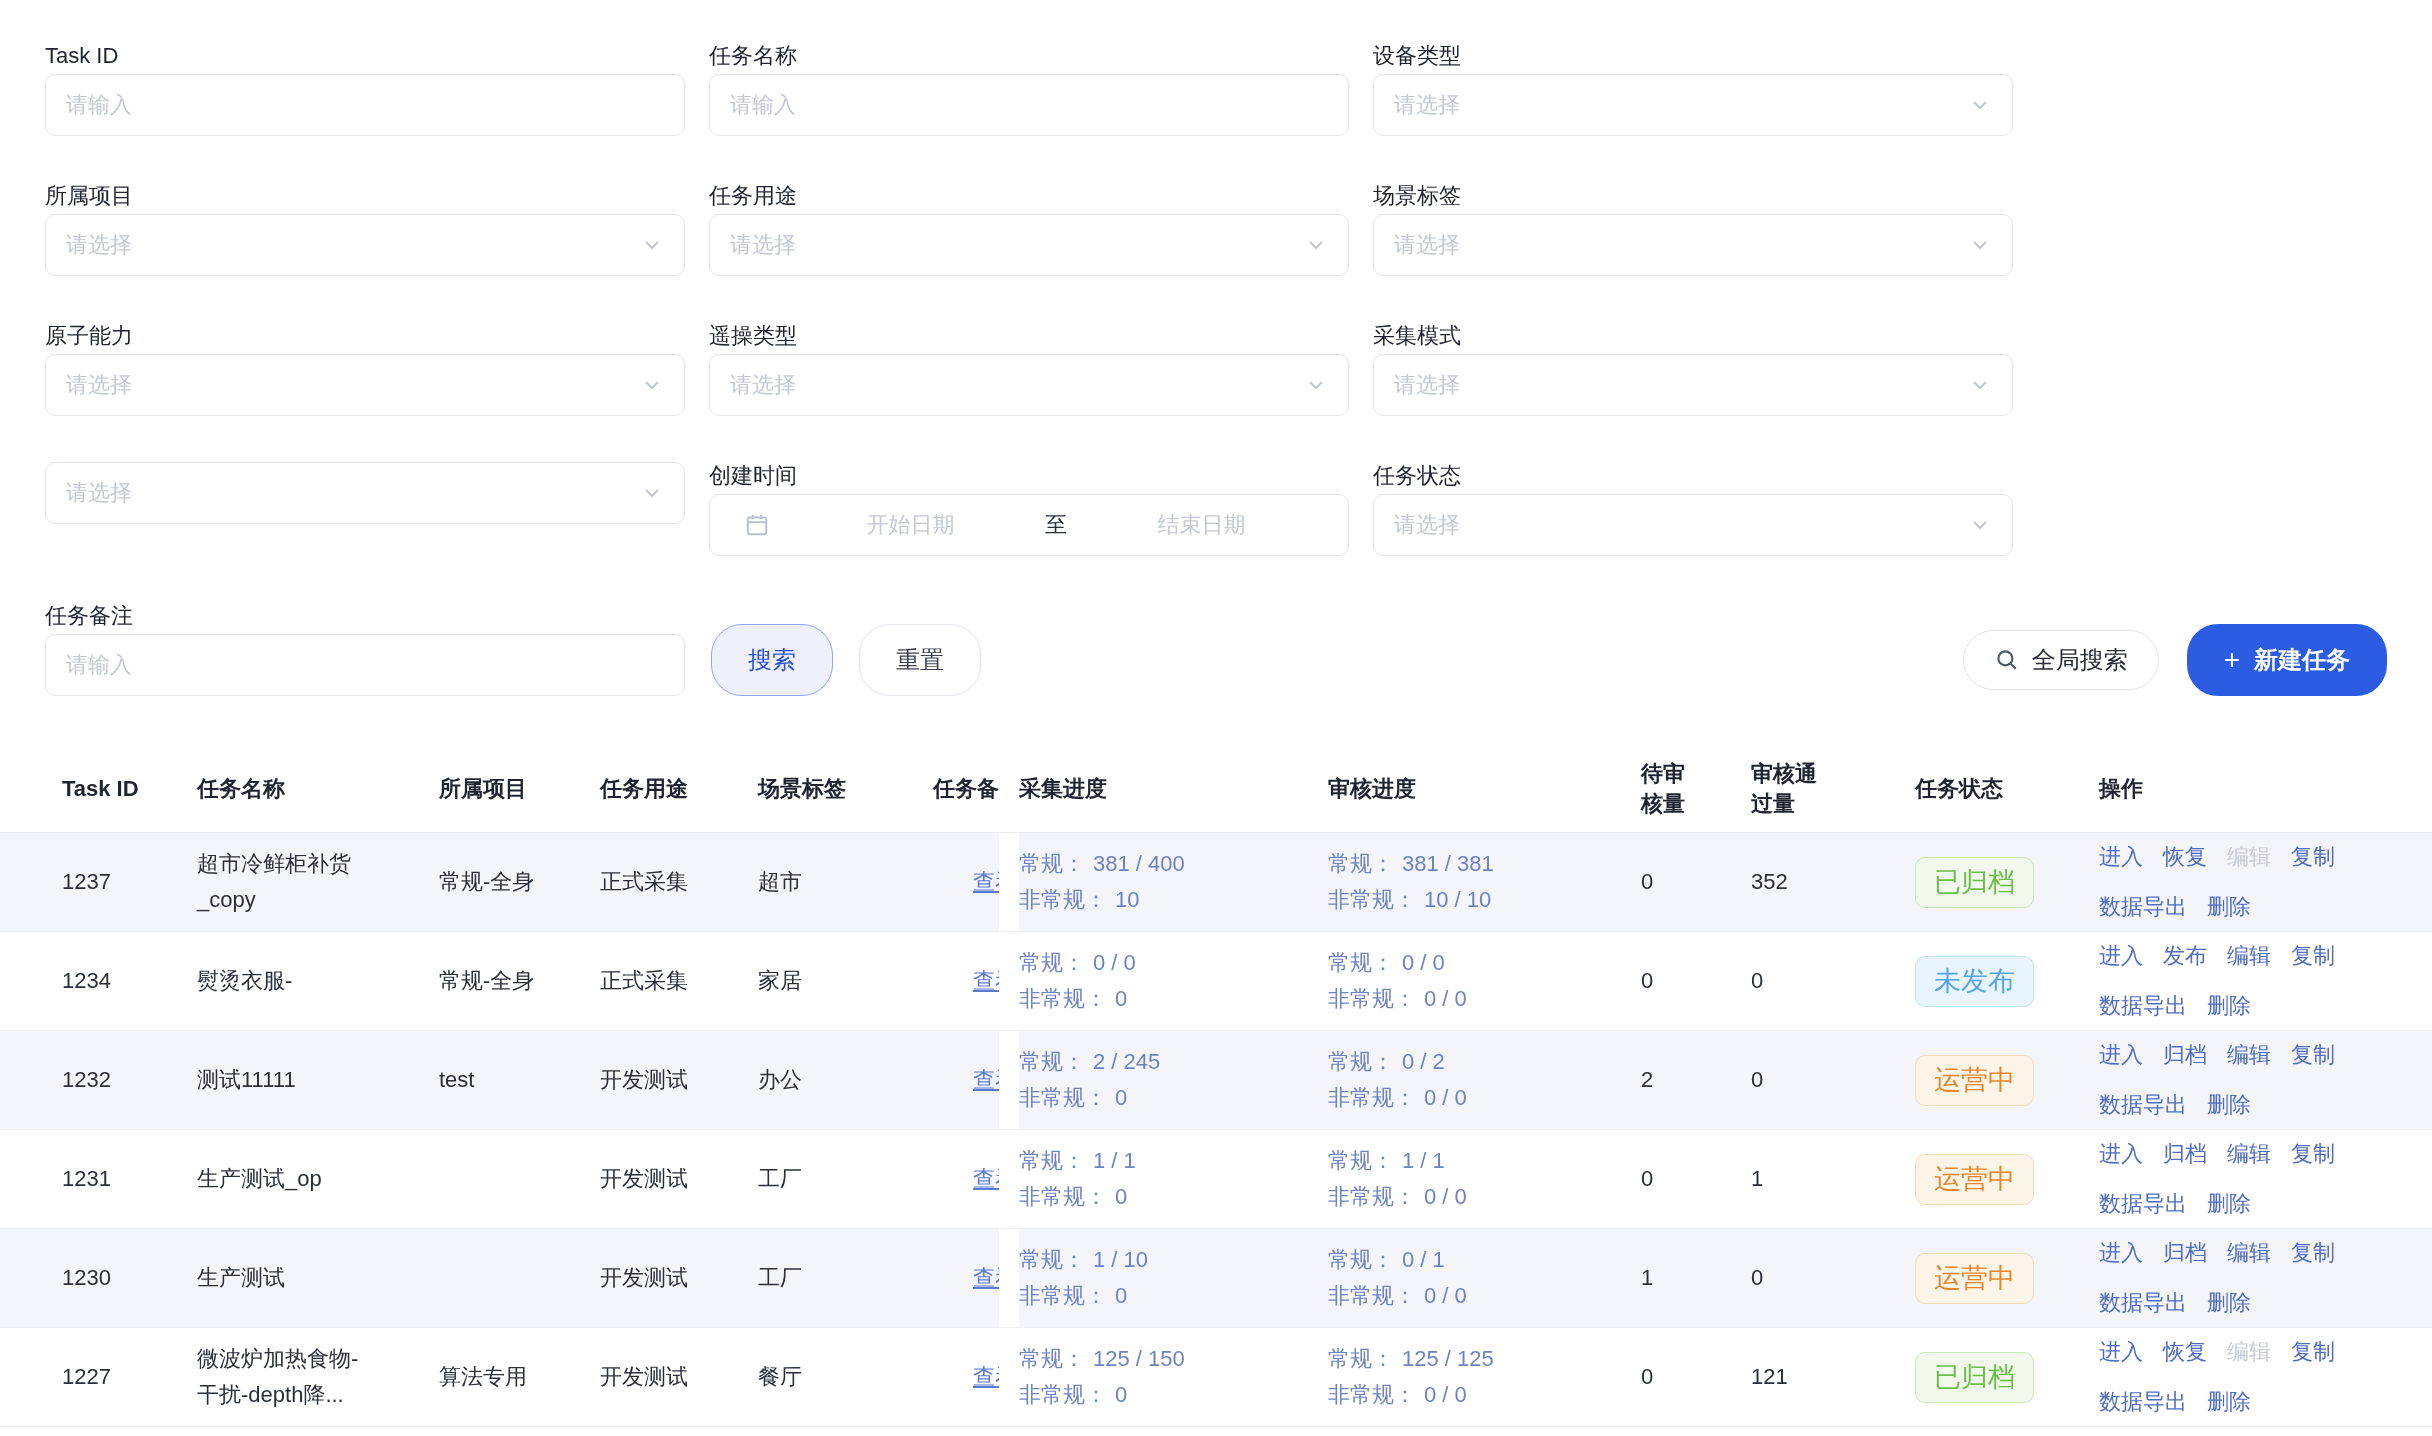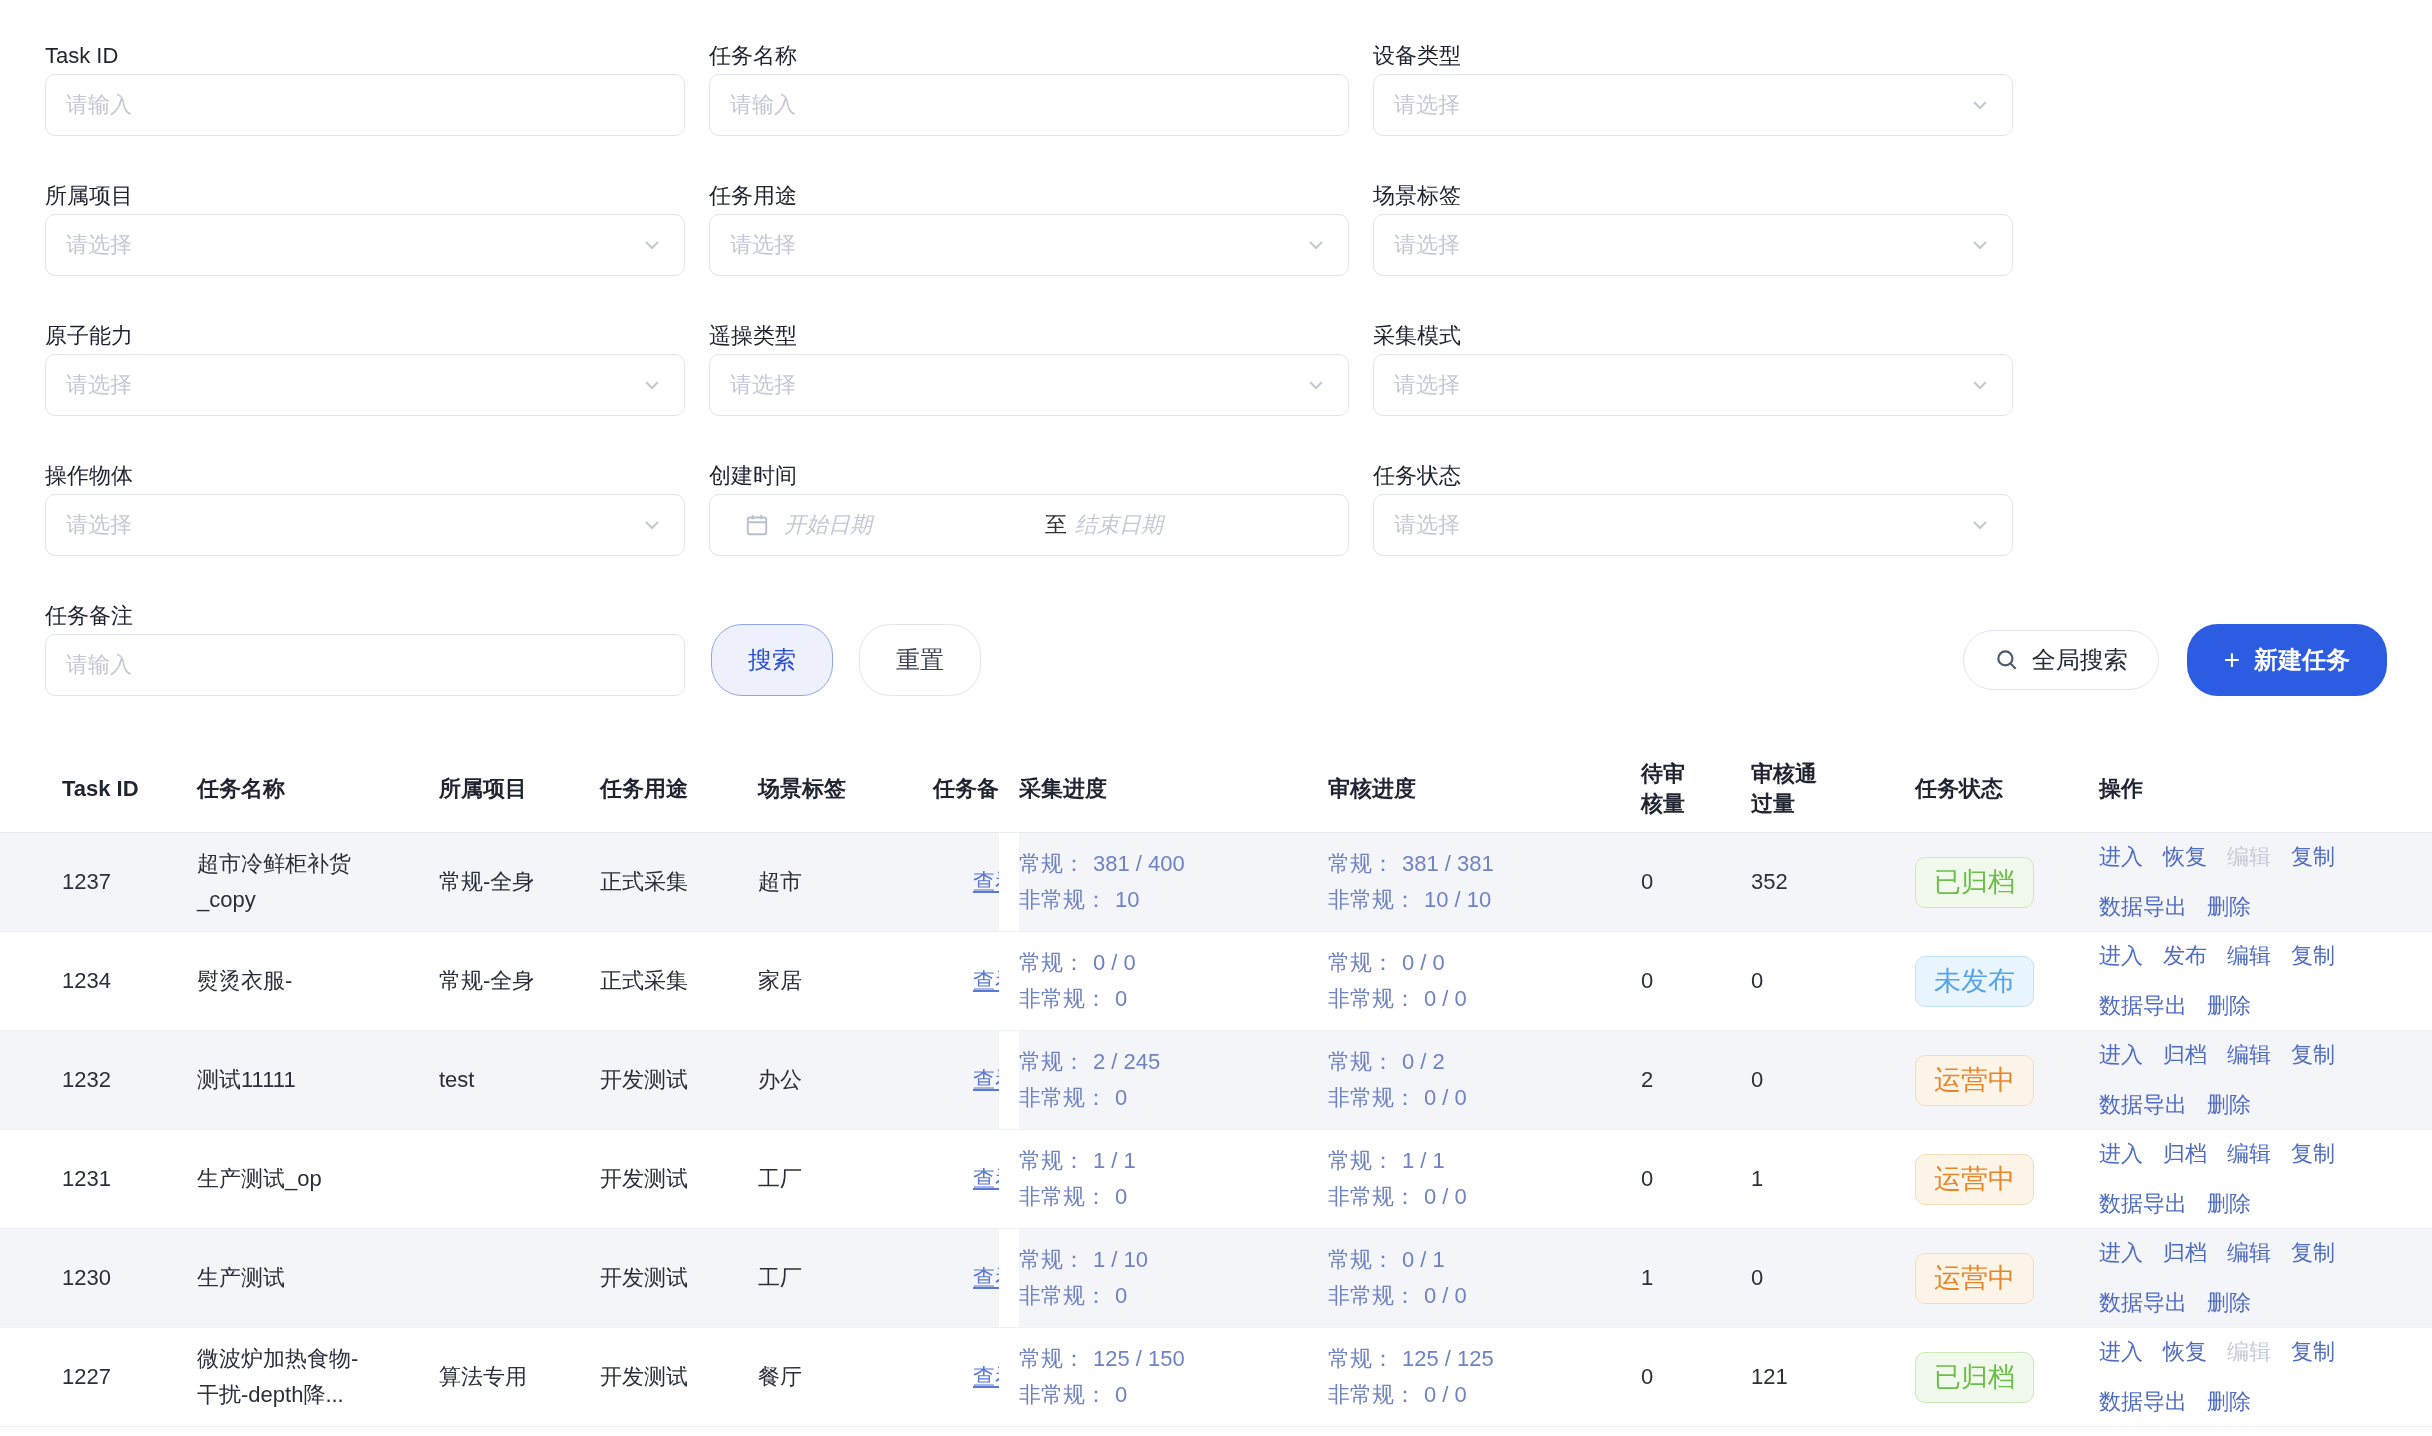--- a/index.html
+++ b/index.html
@@ -11,21 +11,21 @@
   .fgrid{display:grid;grid-template-columns:640px 640px 640px;column-gap:24px;row-gap:46px;}
   .field{width:640px;}
   .flabel{display:block;font-size:22px;line-height:28px;color:#1e232e;margin-bottom:4px;}
   .ibox{box-sizing:border-box;width:640px;height:62px;border:1.5px solid #e3e5eb;border-radius:10px;background:#fff;display:flex;align-items:center;padding:4px 20px;}
   input.ibox{font-size:22px;color:#2a2f3a;outline:none;}
   input.ibox::placeholder{color:#c3c8d4;}
   .ph{font-size:22px;color:#c3c8d4;flex:1;text-align:left;}
   .chev{width:24px;height:24px;flex:0 0 auto;}
   .sep{font-size:22px;color:#2a2f3a;margin:0 8px;}
   .cal{width:26px;height:26px;margin:0 14px 0 14px;flex:0 0 auto;}
-  .daterange .ph{text-align:left;font-style:italic;}
+  .daterange .ph{text-align:center;}
 
   .form-bottom{display:flex;align-items:flex-end;margin-top:46px;}
   .btn{box-sizing:border-box;height:72px;border-radius:31px;font-size:24px;display:inline-flex;align-items:center;justify-content:center;cursor:pointer;border:1.5px solid transparent;}
   .btn-search{margin-left:26px;padding:0 36px;background:#eef1fc;border-color:#93a5ea;color:#2b4fd8;}
   .btn-reset{margin-left:26px;padding:0 36px;background:#fff;border-color:#e2e4ef;color:#3d4354;}
   .right-btns{margin-left:auto;display:flex;align-items:center;gap:28px;}
   .btn-global{height:60px;border-radius:30px;padding:0 30px;background:#fff;border-color:#e2e4ef;color:#272b35;gap:12px;}
   .btn-global svg{width:26px;height:26px;}
   .btn-create{padding:0 36px;background:#2b5ce2;color:#fff;font-weight:600;}
   .plus{font-size:28px;font-weight:400;margin-right:14px;line-height:1;}
@@ -140,21 +140,20 @@
         <label class="flabel">采集模式</label>
         <div class="ibox">
           <span class="ph">请选择</span>
           <svg class="chev" viewBox="0 0 24 24" fill="none" stroke="#c3c8d4" stroke-width="2">
               <path d="M6 9l6 6 6-6"></path>
             </svg>
         </div>
       </div>
 
       <div class="field">
-        <label class="flabel">操作物体</label>
         <div class="ibox">
           <span class="ph">请选择</span>
           <svg class="chev" viewBox="0 0 24 24" fill="none" stroke="#c3c8d4" stroke-width="2">
               <path d="M6 9l6 6 6-6"></path>
             </svg>
         </div>
       </div>
 
       <div class="field">
         <label class="flabel">创建时间</label>

